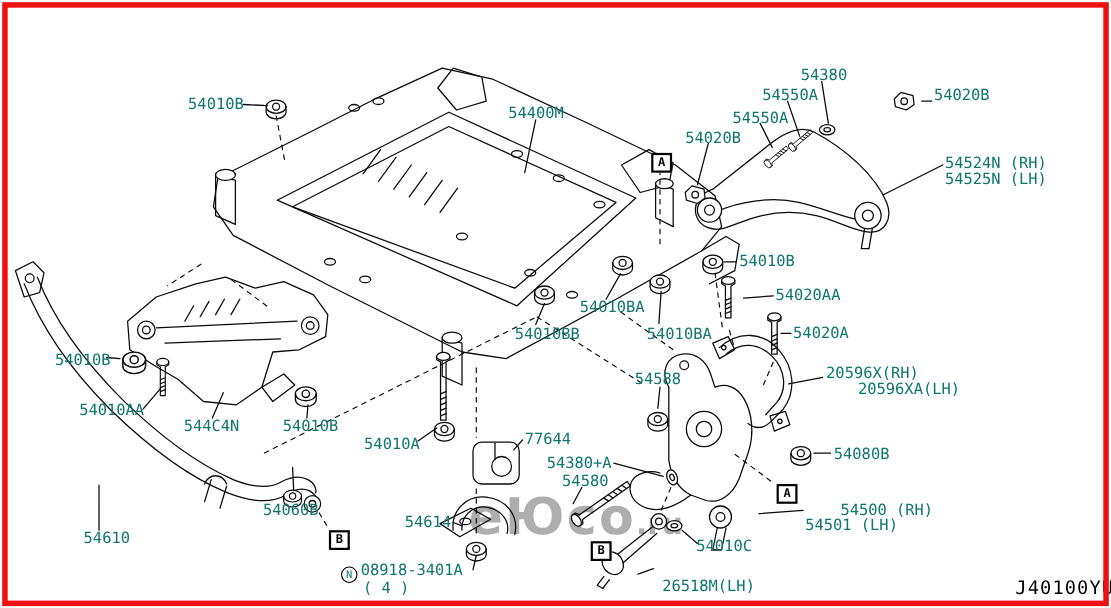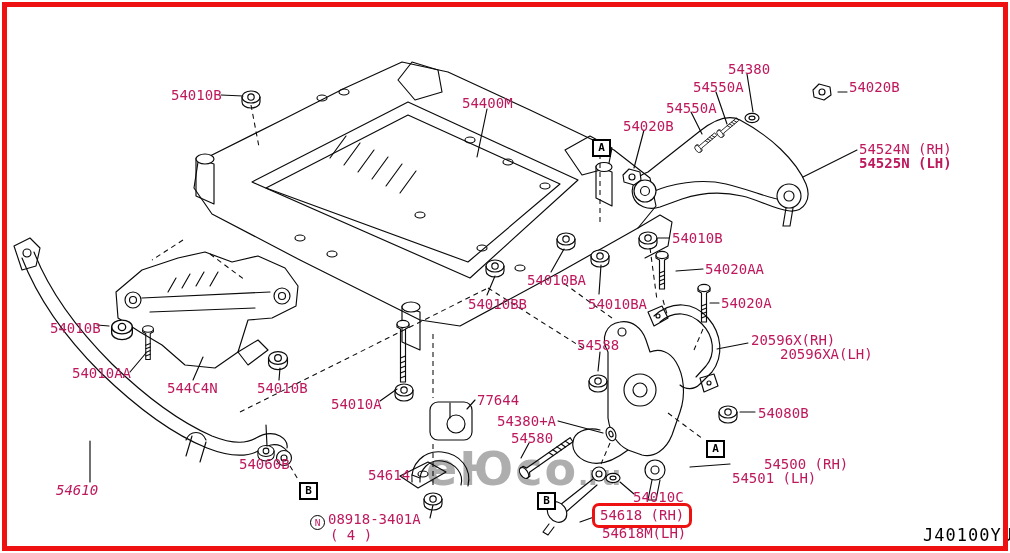--- a/index.html
+++ b/index.html
@@ -5,21 +5,21 @@
   html,body{margin:0;padding:0;background:#fff;}
   .stage{position:relative;width:1010px;height:553px;background:#ffffff;overflow:hidden;
          font-family:"DejaVu Sans Mono","Liberation Mono",monospace;}
   .page-border{position:absolute;inset:2px;border:5px solid #ee1111;pointer-events:none;z-index:40;}
   .artwork{position:absolute;left:0;top:0;z-index:10;}
   .watermark{position:absolute;left:426px;top:446px;z-index:5;color:#9a9a9a;opacity:.8;
              font-family:"DejaVu Sans",sans-serif;font-weight:bold;letter-spacing:2px;
              font-size:46px;line-height:1;white-space:nowrap;}
   .watermark .wm-suffix{font-size:27px;font-weight:bold;letter-spacing:0;}
   .label-layer{position:absolute;left:0;top:0;width:100%;height:100%;z-index:20;}
-  .part-label{position:absolute;font-size:14px;line-height:1.05;color:#be185d;white-space:pre;}
+  .part-label{position:absolute;font-size:14px;line-height:1.05;color:#0f766e;white-space:pre;}
   .part-label.highlight{margin:-5px 0 0 -8px;padding:2px 5px;border:3px solid #ee1111;border-radius:7px;}
   .circ{display:inline-block;width:13px;height:13px;border:1.2px solid #000;border-radius:50%;
         text-align:center;font-size:9.5px;line-height:13px;margin-right:3px;vertical-align:-2px;}
   .ref-box{position:absolute;width:15px;height:14px;border:2px solid #000;background:#fff;
            font-size:11px;font-weight:bold;text-align:center;line-height:14px;color:#000;}
   .diagram-code{position:absolute;left:923px;top:525px;font-size:17px;letter-spacing:1px;color:#000;}
   svg .ln{fill:none;stroke:#0a0a0a;stroke-width:1.15;stroke-linejoin:round;stroke-linecap:round;}
   svg .dsh{fill:none;stroke:#0a0a0a;stroke-width:1.05;stroke-dasharray:5 4;}
   svg .fw{fill:#ffffff;stroke:#0a0a0a;stroke-width:1.15;stroke-linejoin:round;}
 </style>
@@ -179,49 +179,48 @@
 
   <div class="label-layer">
       <span class="part-label" style="left: 171px; top: 88px;"><span>54010B</span></span>
       <span class="part-label" style="left: 462px; top: 96px;"><span>54400M</span></span>
       <span class="part-label" style="left: 728px; top: 62px;"><span>54380</span></span>
       <span class="part-label" style="left: 693px; top: 80px;"><span>54550A</span></span>
       <span class="part-label" style="left: 849px; top: 80px;"><span>54020B</span></span>
       <span class="part-label" style="left: 666px; top: 101px;"><span>54550A</span></span>
       <span class="part-label" style="left: 623px; top: 119px;"><span>54020B</span></span>
       <span class="part-label" style="left: 859px; top: 142px;"><span>54524N (RH)</span></span>
-      <span class="part-label" style="left: 859px; top: 156px; font-weight: bold;"><span>54525N (LH)</span></span>
+      <span class="part-label" style="left: 859px; top: 156px;"><span>54525N (LH)</span></span>
       <span class="part-label" style="left: 672px; top: 231px;"><span>54010B</span></span>
       <span class="part-label" style="left: 527px; top: 273px;"><span>54010BA</span></span>
       <span class="part-label" style="left: 468px; top: 297px;"><span>54010BB</span></span>
       <span class="part-label" style="left: 588px; top: 297px;"><span>54010BA</span></span>
       <span class="part-label" style="left: 705px; top: 262px;"><span>54020AA</span></span>
       <span class="part-label" style="left: 721px; top: 296px;"><span>54020A</span></span>
       <span class="part-label" style="left: 751px; top: 333px;"><span>20596X(RH)</span></span>
       <span class="part-label" style="left: 780px; top: 347px;"><span>20596XA(LH)</span></span>
       <span class="part-label" style="left: 577px; top: 338px;"><span>54588</span></span>
       <span class="part-label" style="left: 331px; top: 397px;"><span>54010A</span></span>
       <span class="part-label" style="left: 477px; top: 393px;"><span>77644</span></span>
       <span class="part-label" style="left: 497px; top: 414px; text-align: center;"><span>54380+A</span></span>
       <span class="part-label" style="left: 511px; top: 431px;"><span>54580</span></span>
       <span class="part-label" style="left: 758px; top: 406px;"><span>54080B</span></span>
       <span class="part-label" style="left: 368px; top: 468px;"><span>54614</span></span>
       <span class="part-label" style="left: 732px; top: 457px; margin-left: 32px;"><span>54500 (RH)</span></span>
       <span class="part-label" style="left: 732px; top: 471px; text-align: right;"><span>54501 (LH)</span></span>
       <span class="part-label" style="left: 633px; top: 490px;"><span>54010C</span></span>
-      <span class="part-label highlight" style="left: 600px; top: 508px;"><span>54618 (RH)</span></span>
-      <span class="part-label" style="left: 602px; top: 526px;"><span>54618M(LH)</span></span>
+      <span class="part-label" style="left: 602px; top: 526px;"><span>26518M(LH)</span></span>
       <span class="part-label" style="left: 310px; top: 512px;"><span class="circ">N</span><span>08918-3401A</span></span>
       <span class="part-label" style="left: 330px; top: 528px;"><span>( 4 )</span></span>
       <span class="part-label" style="left: 167px; top: 381px;"><span>544C4N</span></span>
       <span class="part-label" style="left: 50px; top: 321px;"><span>54010B</span></span>
       <span class="part-label" style="left: 72px; top: 366px;"><span>54010AA</span></span>
       <span class="part-label" style="left: 257px; top: 381px;"><span>54010B</span></span>
       <span class="part-label" style="left: 239px; top: 413px; margin-top: 44px;"><span>54060B</span></span>
-      <span class="part-label" style="left: 56px; top: 483px; font-style: italic;"><span>54610</span></span>
+      <span class="part-label" style="left: 76px; top: 483px;"><span>54610</span></span>
       <span class="ref-box" style="left: 592px; top: 139px;">A</span>
       <span class="ref-box" style="left: 706px; top: 440px;">A</span>
       <span class="ref-box" style="left: 299px; top: 482px;">B</span>
       <span class="ref-box" style="left: 537px; top: 492px;">B</span>
     </div>
 
   <span class="diagram-code">J40100YU</span>
 
   <div class="page-border"></div>
 </div>

